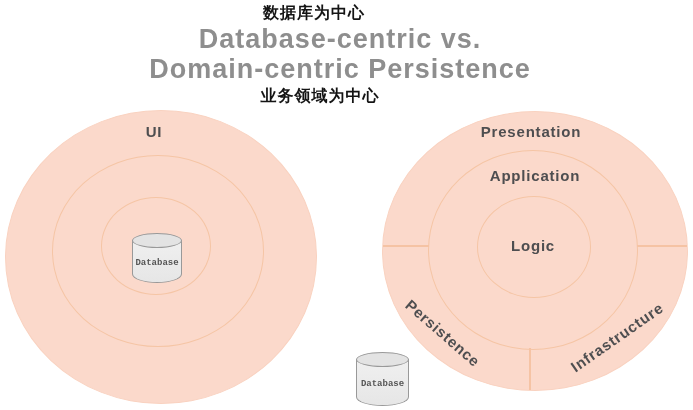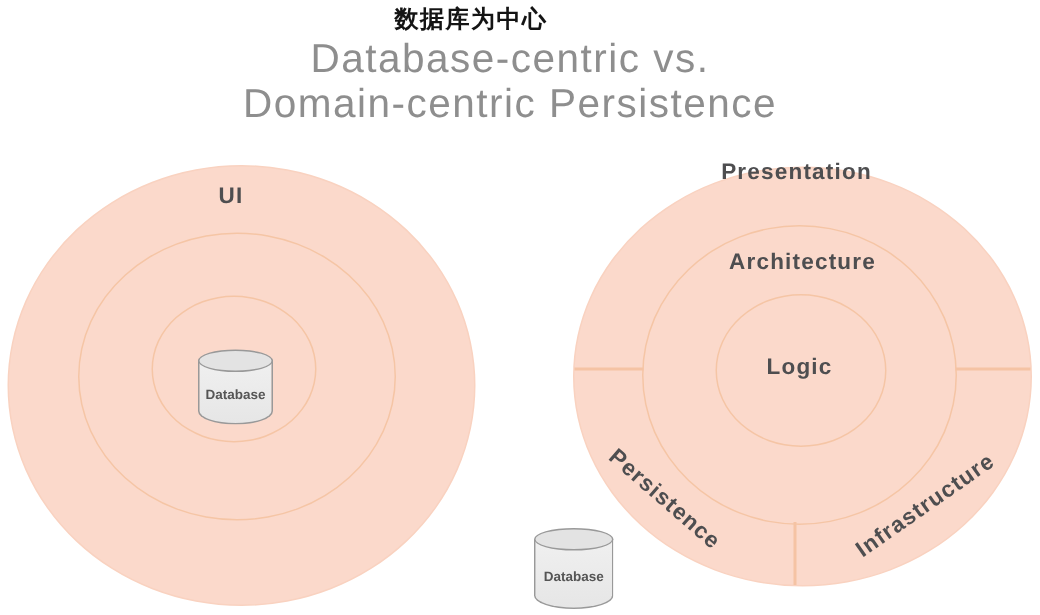--- a/index.html
+++ b/index.html
@@ -22,21 +22,21 @@
   }
   .zh-top{left:314px;top:3px;}
   .zh-bottom{left:320px;top:86px;}
   .en-title{
     position:absolute;
     left:340px;top:24px;
     transform:translateX(-50%);
     text-align:center;
     font-size:27px;
     line-height:30px;
-    font-weight:400;
+    font-weight:700;
     color:#8e8e8e;
     letter-spacing:1px;
     white-space:nowrap;
   }
   
   .circle{position:absolute;border-radius:50%;}
   .outer{
     background:#fbd9cb;
     border:1px solid #f9d2c0;
     box-sizing:border-box;
@@ -58,32 +58,32 @@
     transform:translate(-50%,-50%);
     font-size:15px;
     font-weight:700;
     color:#4e4e50;
     letter-spacing:0.8px;
     white-space:nowrap;
   }
   .lbl-ui{left:154px;top:131px;text-align:center;}
   .lbl-bl{left:158px;top:175px;}
   .lbl-da{left:157px;top:219px;}
-  .lbl-pres{left:531px;top:115px;}
+  .lbl-pres{left:531px;top:131px;}
   .lbl-app{left:535px;top:175px;}
   .lbl-dom{left:533px;top:245px;}
   .lbl-pers{left:443px;top:333px;transform:translate(-50%,-50%) rotate(41deg);}
   .lbl-infra{left:617px;top:337px;transform:translate(-50%,-50%) rotate(-35deg);}
   
   .divider{position:absolute;background:#f5c3a4;}
   .div-h-left{left:383px;top:245px;width:46px;height:2px;}
   .div-h-right{left:637px;top:245px;width:50px;height:2px;}
   .div-v-bottom{left:529px;top:348px;width:2px;height:42px;}
   
-  .cylinder{position:absolute;}
+  .cylinder{position:absolute;font-family:Liberation Mono, monospace;}
   .cyl-left{left:132px;top:233px;width:50px;height:50px;}
   .cyl-right{left:356px;top:352px;width:53px;height:54px;}
   .cyl-top{
     position:absolute;top:0;left:0;right:0;height:15px;
     border-radius:50%;
     background:#e3e3e3;
     border:1px solid #999;
     box-sizing:border-box;
     z-index:2;
   }
@@ -108,39 +108,40 @@
 </head>
 <body>
 
 <div class="canvas">
 
   <div class="zh-line zh-top">数据库为中心</div>
   <div class="en-title">
     <div>Database-centric vs.</div>
     <div>Domain-centric Persistence</div>
   </div>
+  <div class="zh-line zh-bottom">业务领域为中心</div>
 
   <div class="circle outer l-outer"></div>
   <div class="circle ring l-middle"></div>
   <div class="circle ring l-inner"></div>
   <div class="ring-label lbl-ui">UI</div>
   <div class="cylinder cyl-left">
     <div class="cyl-top"></div>
     <div class="cyl-body"></div>
     <div class="cyl-label">Database</div>
   </div>
 
   <div class="circle outer r-outer"></div>
   <div class="circle ring r-middle"></div>
   <div class="circle ring r-inner"></div>
   <div class="divider div-h-left"></div>
   <div class="divider div-h-right"></div>
   <div class="divider div-v-bottom"></div>
   <div class="ring-label lbl-pres">Presentation</div>
-  <div class="ring-label lbl-app">Architecture</div>
+  <div class="ring-label lbl-app">Application</div>
   <div class="ring-label lbl-dom">Logic</div>
   <div class="ring-label lbl-pers">Persistence</div>
   <div class="ring-label lbl-infra">Infrastructure</div>
   <div class="cylinder cyl-right">
     <div class="cyl-top"></div>
     <div class="cyl-body"></div>
     <div class="cyl-label">Database</div>
   </div>
 
 </div>

